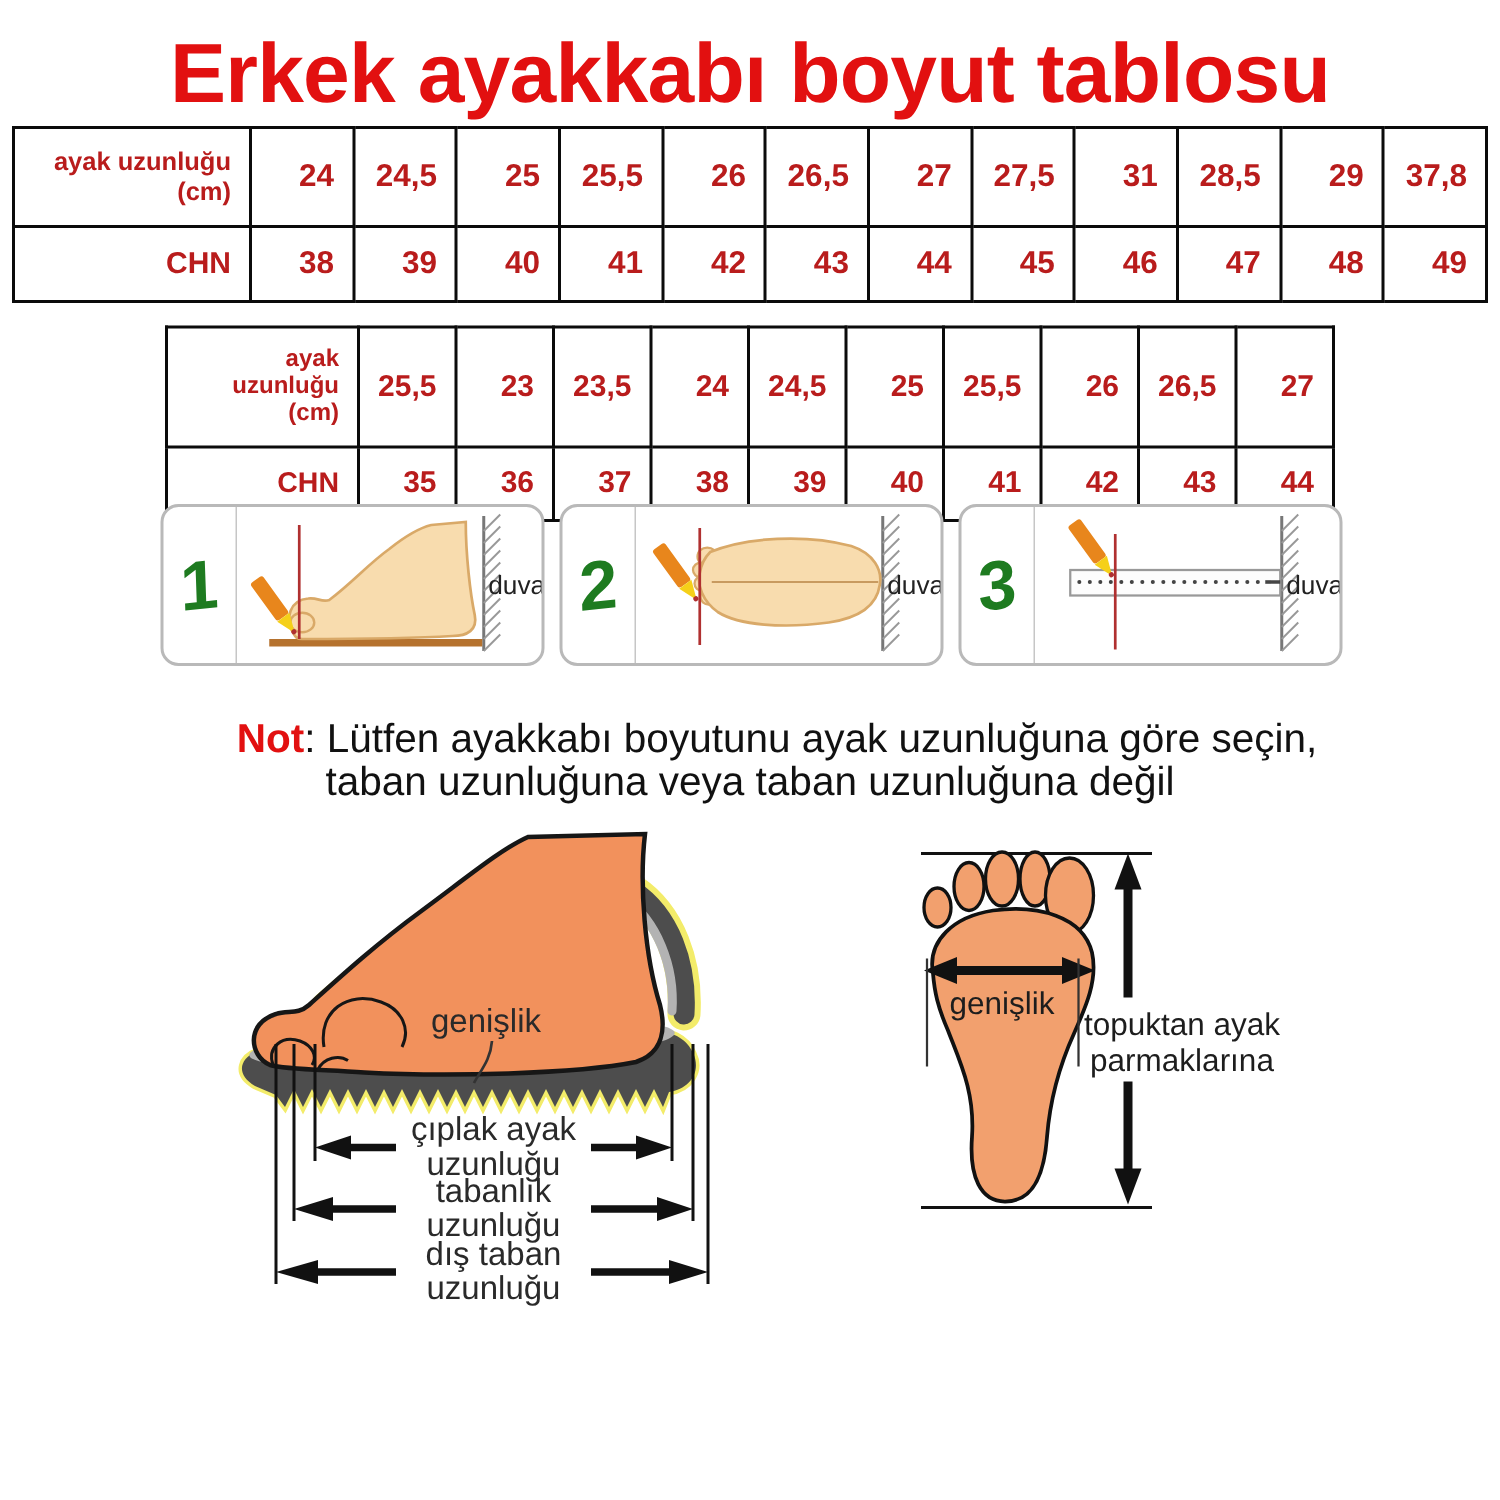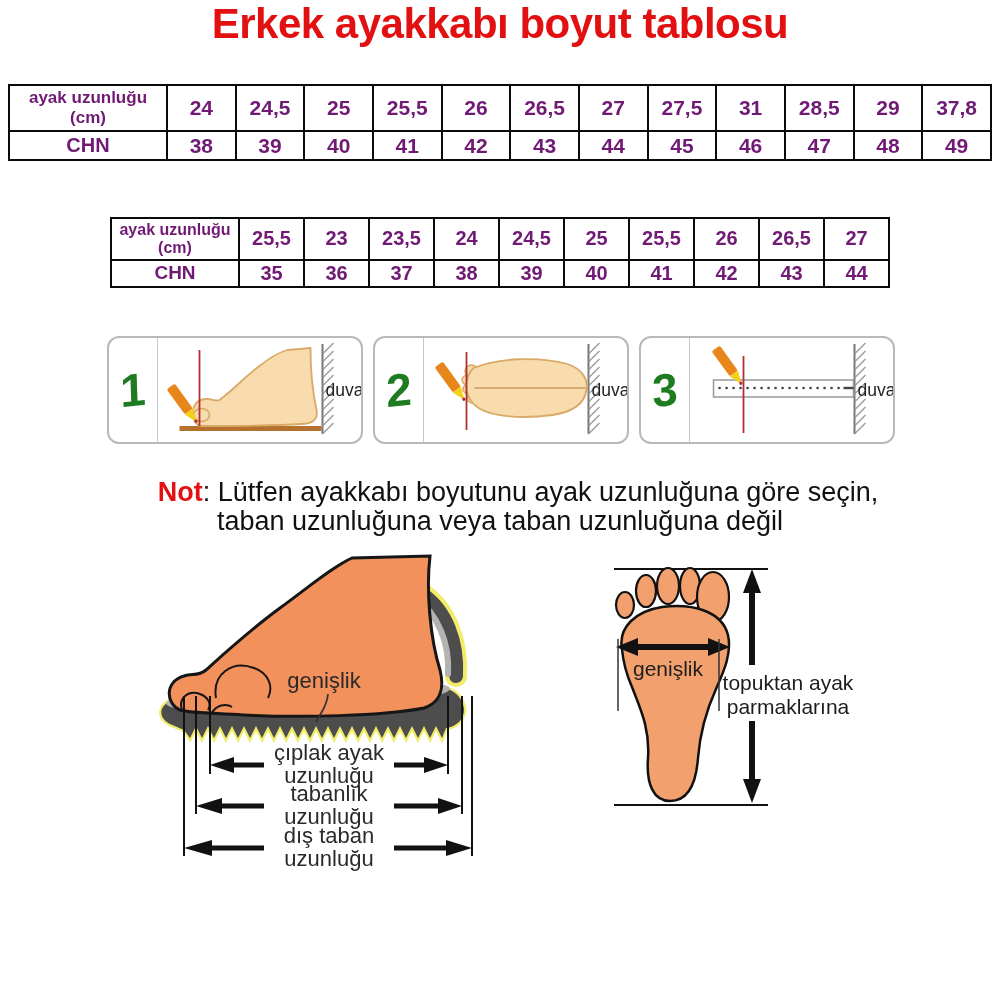--- a/index.html
+++ b/index.html
@@ -4,28 +4,28 @@
 <style>
   html,body{margin:0;padding:0;background:#fff;}
   #page-root{
     position:relative;width:1000px;height:1000px;background:#ffffff;
     font-family:"Liberation Sans",sans-serif;overflow:hidden;
   }
   .size-title{
     position:absolute;left:0;width:100%;text-align:center;
     color:#e21010;font-weight:bold;letter-spacing:-0.5px;
   }
-  #men-title{top:0;font-size:42px;}
+  #men-title{top:16px;font-size:56px;}
   #women-title{top:166px;font-size:35px;}
   table.size-table{
     position:absolute;border-collapse:collapse;table-layout:fixed;background:#fff;
   }
   table.size-table td{
-    border:2.5px solid #0b0b0b;text-align:center;vertical-align:middle;
-    font-weight:bold;color:#701a75;padding:0;
+    border:2.5px solid #0b0b0b;text-align:right;vertical-align:middle;
+    font-weight:bold;color:#b91c1c;padding:12px;
   }
   #men-table{left:8px;top:84px;width:984px;height:77px;font-size:21px;}
   #men-table td.rowlabel-cm{font-size:17px;}
   #men-table td.rowlabel-chn{font-size:20px;}
   #women-table{left:110px;top:217px;width:780px;height:71px;font-size:20px;}
   #women-table td.rowlabel-cm{font-size:16px;}
   #women-table td.rowlabel-chn{font-size:19px;}
   .step-panel{
     position:absolute;top:336px;height:108px;width:256px;box-sizing:border-box;
     border:2px solid #b9b9b9;border-radius:12px;background:#fff;display:flex;align-items:stretch;

